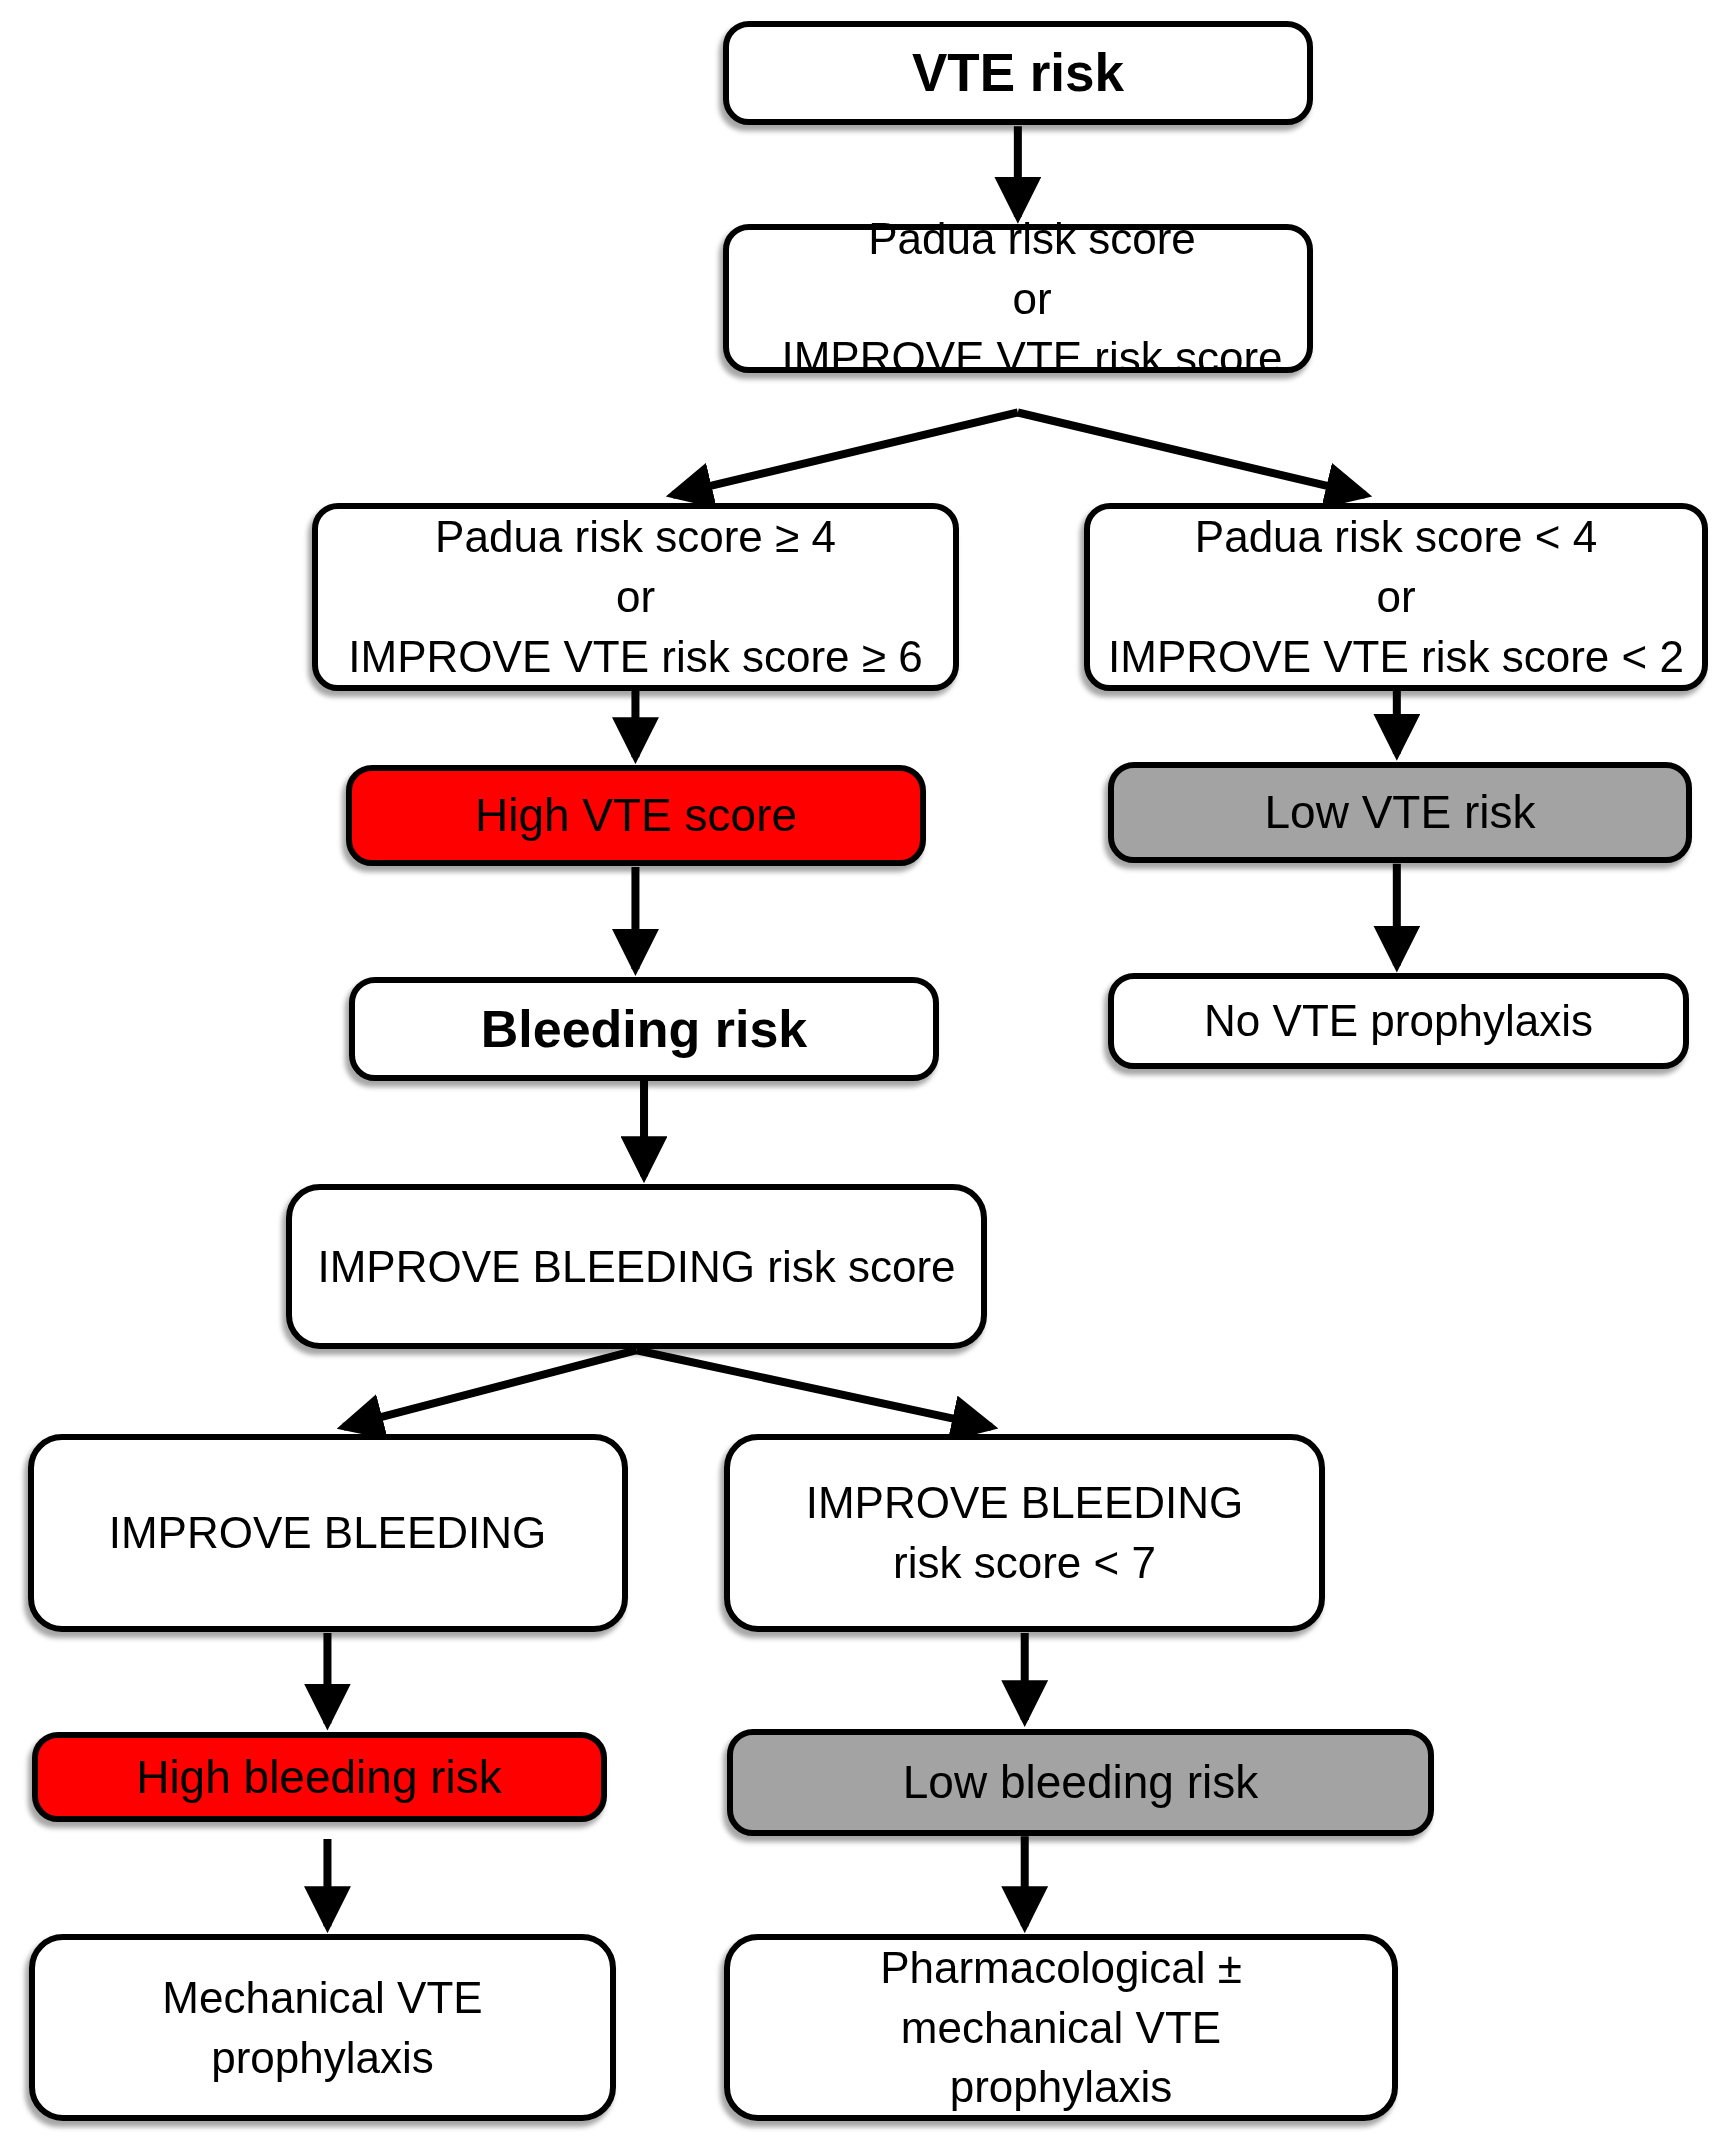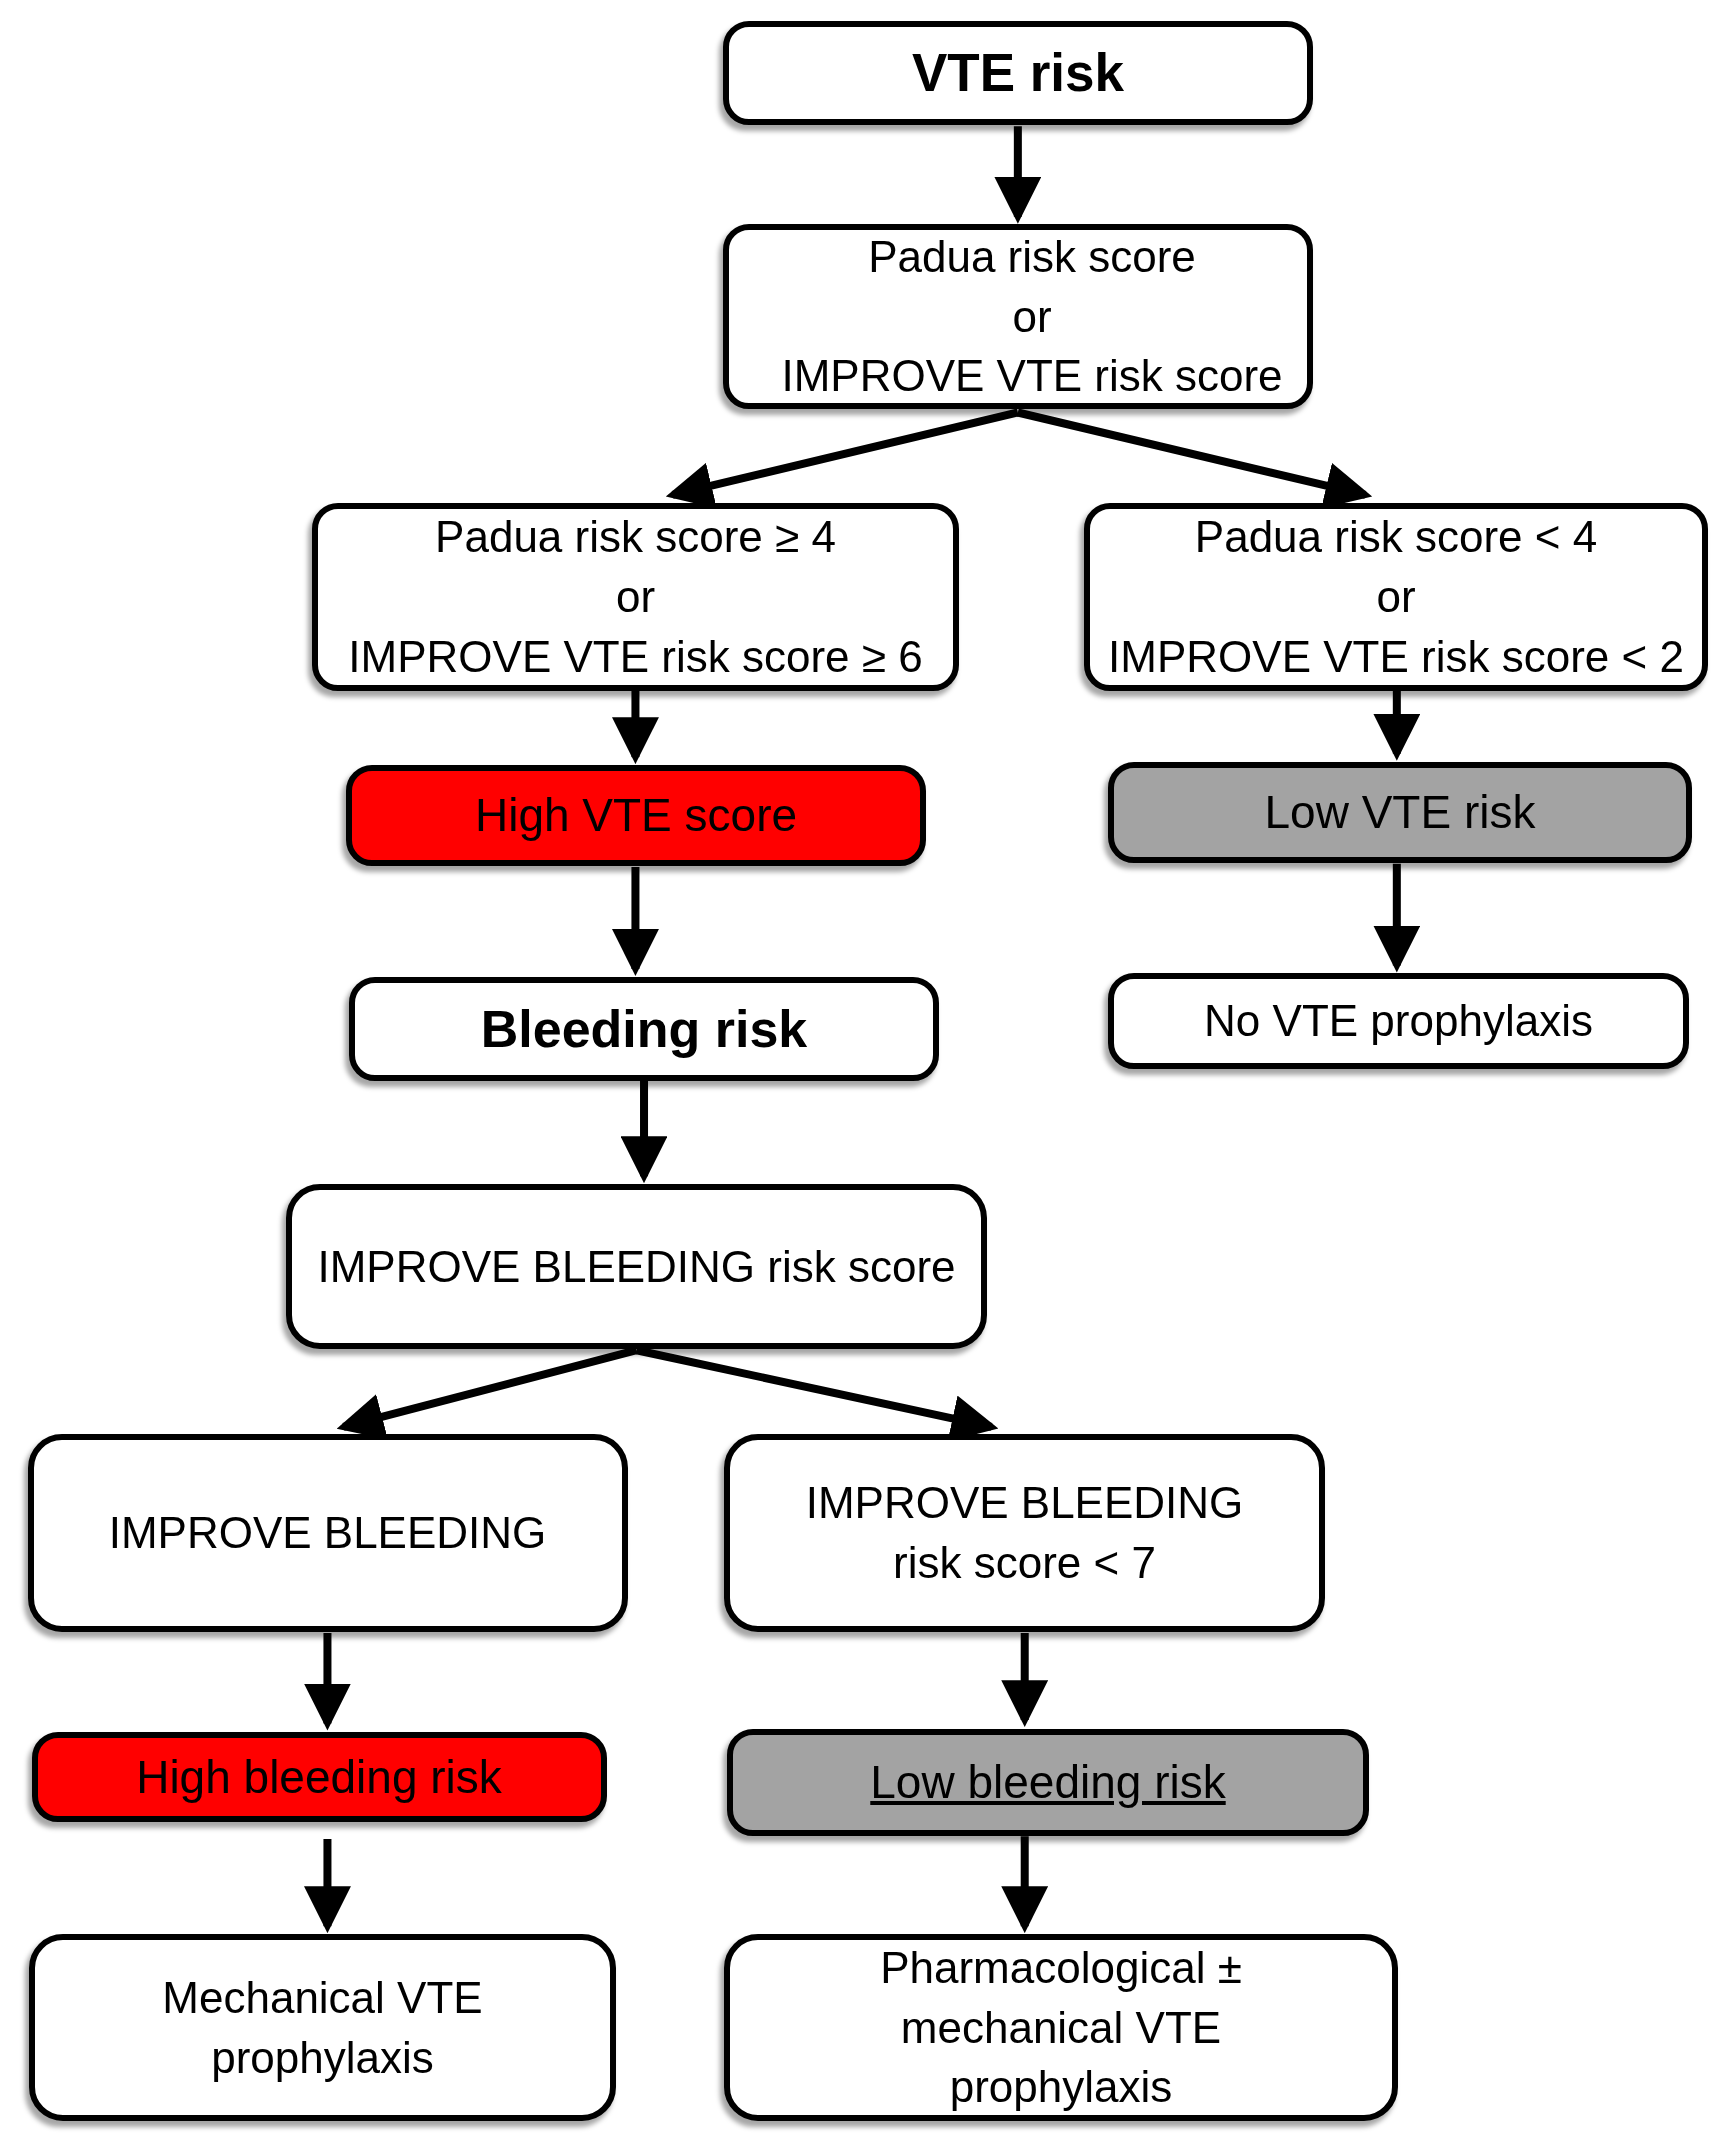--- a/index.html
+++ b/index.html
@@ -73,21 +73,21 @@
       <line x1="1790" y1="2852" x2="1790" y2="3004" marker-end="url(#ah)"></line>
       <line x1="572" y1="3212" x2="572" y2="3364" marker-end="url(#ah)"></line>
       <line x1="1790" y1="3207" x2="1790" y2="3364" marker-end="url(#ah)"></line>
     </g>
   </svg>
 
   <div class="node title" style="left:723px; top:20.6px; width:590px; height:104px;">
     <span class="line">VTE risk</span>
   </div>
 
-  <div class="node" style="left:723px; top:224px; width:590px; height:185px;padding-left:28px;">
+  <div class="node" style="left:723px; top:224px; width:590px; height:149px;padding-left:28px;">
     <span class="line">Padua risk score</span>
     <span class="line">or</span>
     <span class="line">IMPROVE VTE risk score</span>
   </div>
 
   <div class="node" style="left:312px; top:503px; width:647px; height:188px;">
     <span class="line">Padua risk score ≥ 4</span>
     <span class="line">or</span>
     <span class="line">IMPROVE VTE risk score ≥ 6</span>
   </div>
@@ -124,21 +124,21 @@
 
   <div class="node" style="left:724px; top:1434px; width:601px; height:198px; border-radius:34px;">
     <span class="line">IMPROVE BLEEDING</span>
     <span class="line">risk score &lt; 7</span>
   </div>
 
   <div class="node red risk-label" style="left:31.5px; top:1732px; width:575px; height:90px;">
     <span class="line">High bleeding risk</span>
   </div>
 
-  <div class="node green risk-label" style="left:727px; top:1729px; width:642px; height:107px;text-decoration:underline;">
+  <div class="node green risk-label" style="left:727px; top:1729px; width:707px; height:107px;">
     <span class="line">Low bleeding risk</span>
   </div>
 
   <div class="node" style="left:29px; top:1934px; width:587px; height:187px; border-radius:34px;">
     <span class="line">Mechanical VTE</span>
     <span class="line">prophylaxis</span>
   </div>
 
   <div class="node" style="left:724px; top:1934px; width:674px; height:187px; border-radius:34px;">
     <span class="line">Pharmacological ±</span>

